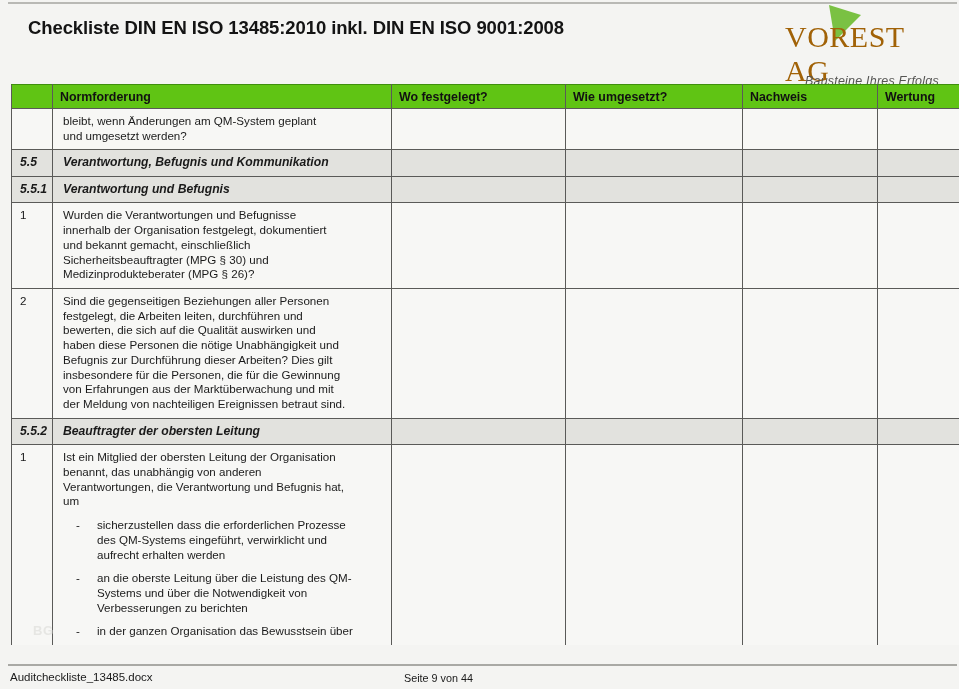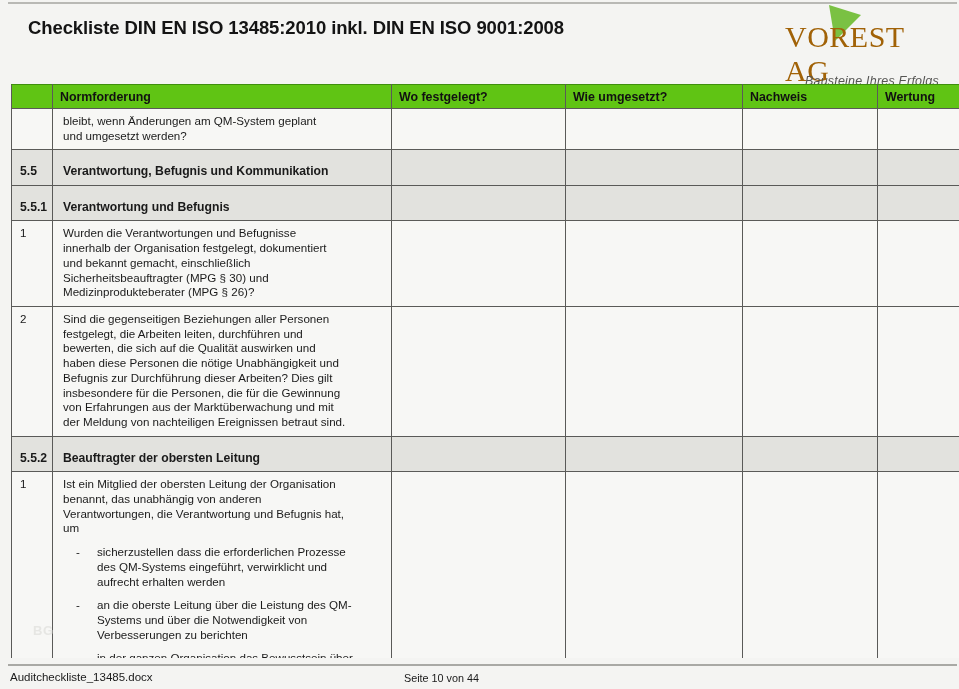--- a/index.html
+++ b/index.html
@@ -122,23 +122,24 @@
     line-height: 1.27;
     color: #1a1a1a;
   }
   tr.section td {
     background: #e2e2de;
   }
   tr.section td.num,
   tr.section td.txt {
     font-weight: bold;
     font-size: 12.2px;
-    padding-top: 14px;
+    padding-top: 5px;
     padding-bottom: 5px;
     height: 20px;
+    font-style: italic;
   }
   tr.clipped td { border-bottom: none; }
   td p { margin: 0; }
   ul.dashlist {
     list-style: none;
     margin: 9px 0 0 0;
     padding: 0;
   }
   ul.dashlist li {
     position: relative;
@@ -347,16 +348,16 @@
 
     </tbody>
   </table>
 
   <div class="watermark">BG</div>
   <div class="cut-mask"></div>
 
   <div class="doc-footer">
     <div class="footer-rule"></div>
     <div class="footer-left">Auditcheckliste_13485.docx</div>
-    <div class="footer-center">Seite 10 von 44</div>
+    <div class="footer-center">Seite 9 von 44</div>
   </div>
 
 </div>
 
 </body></html>

